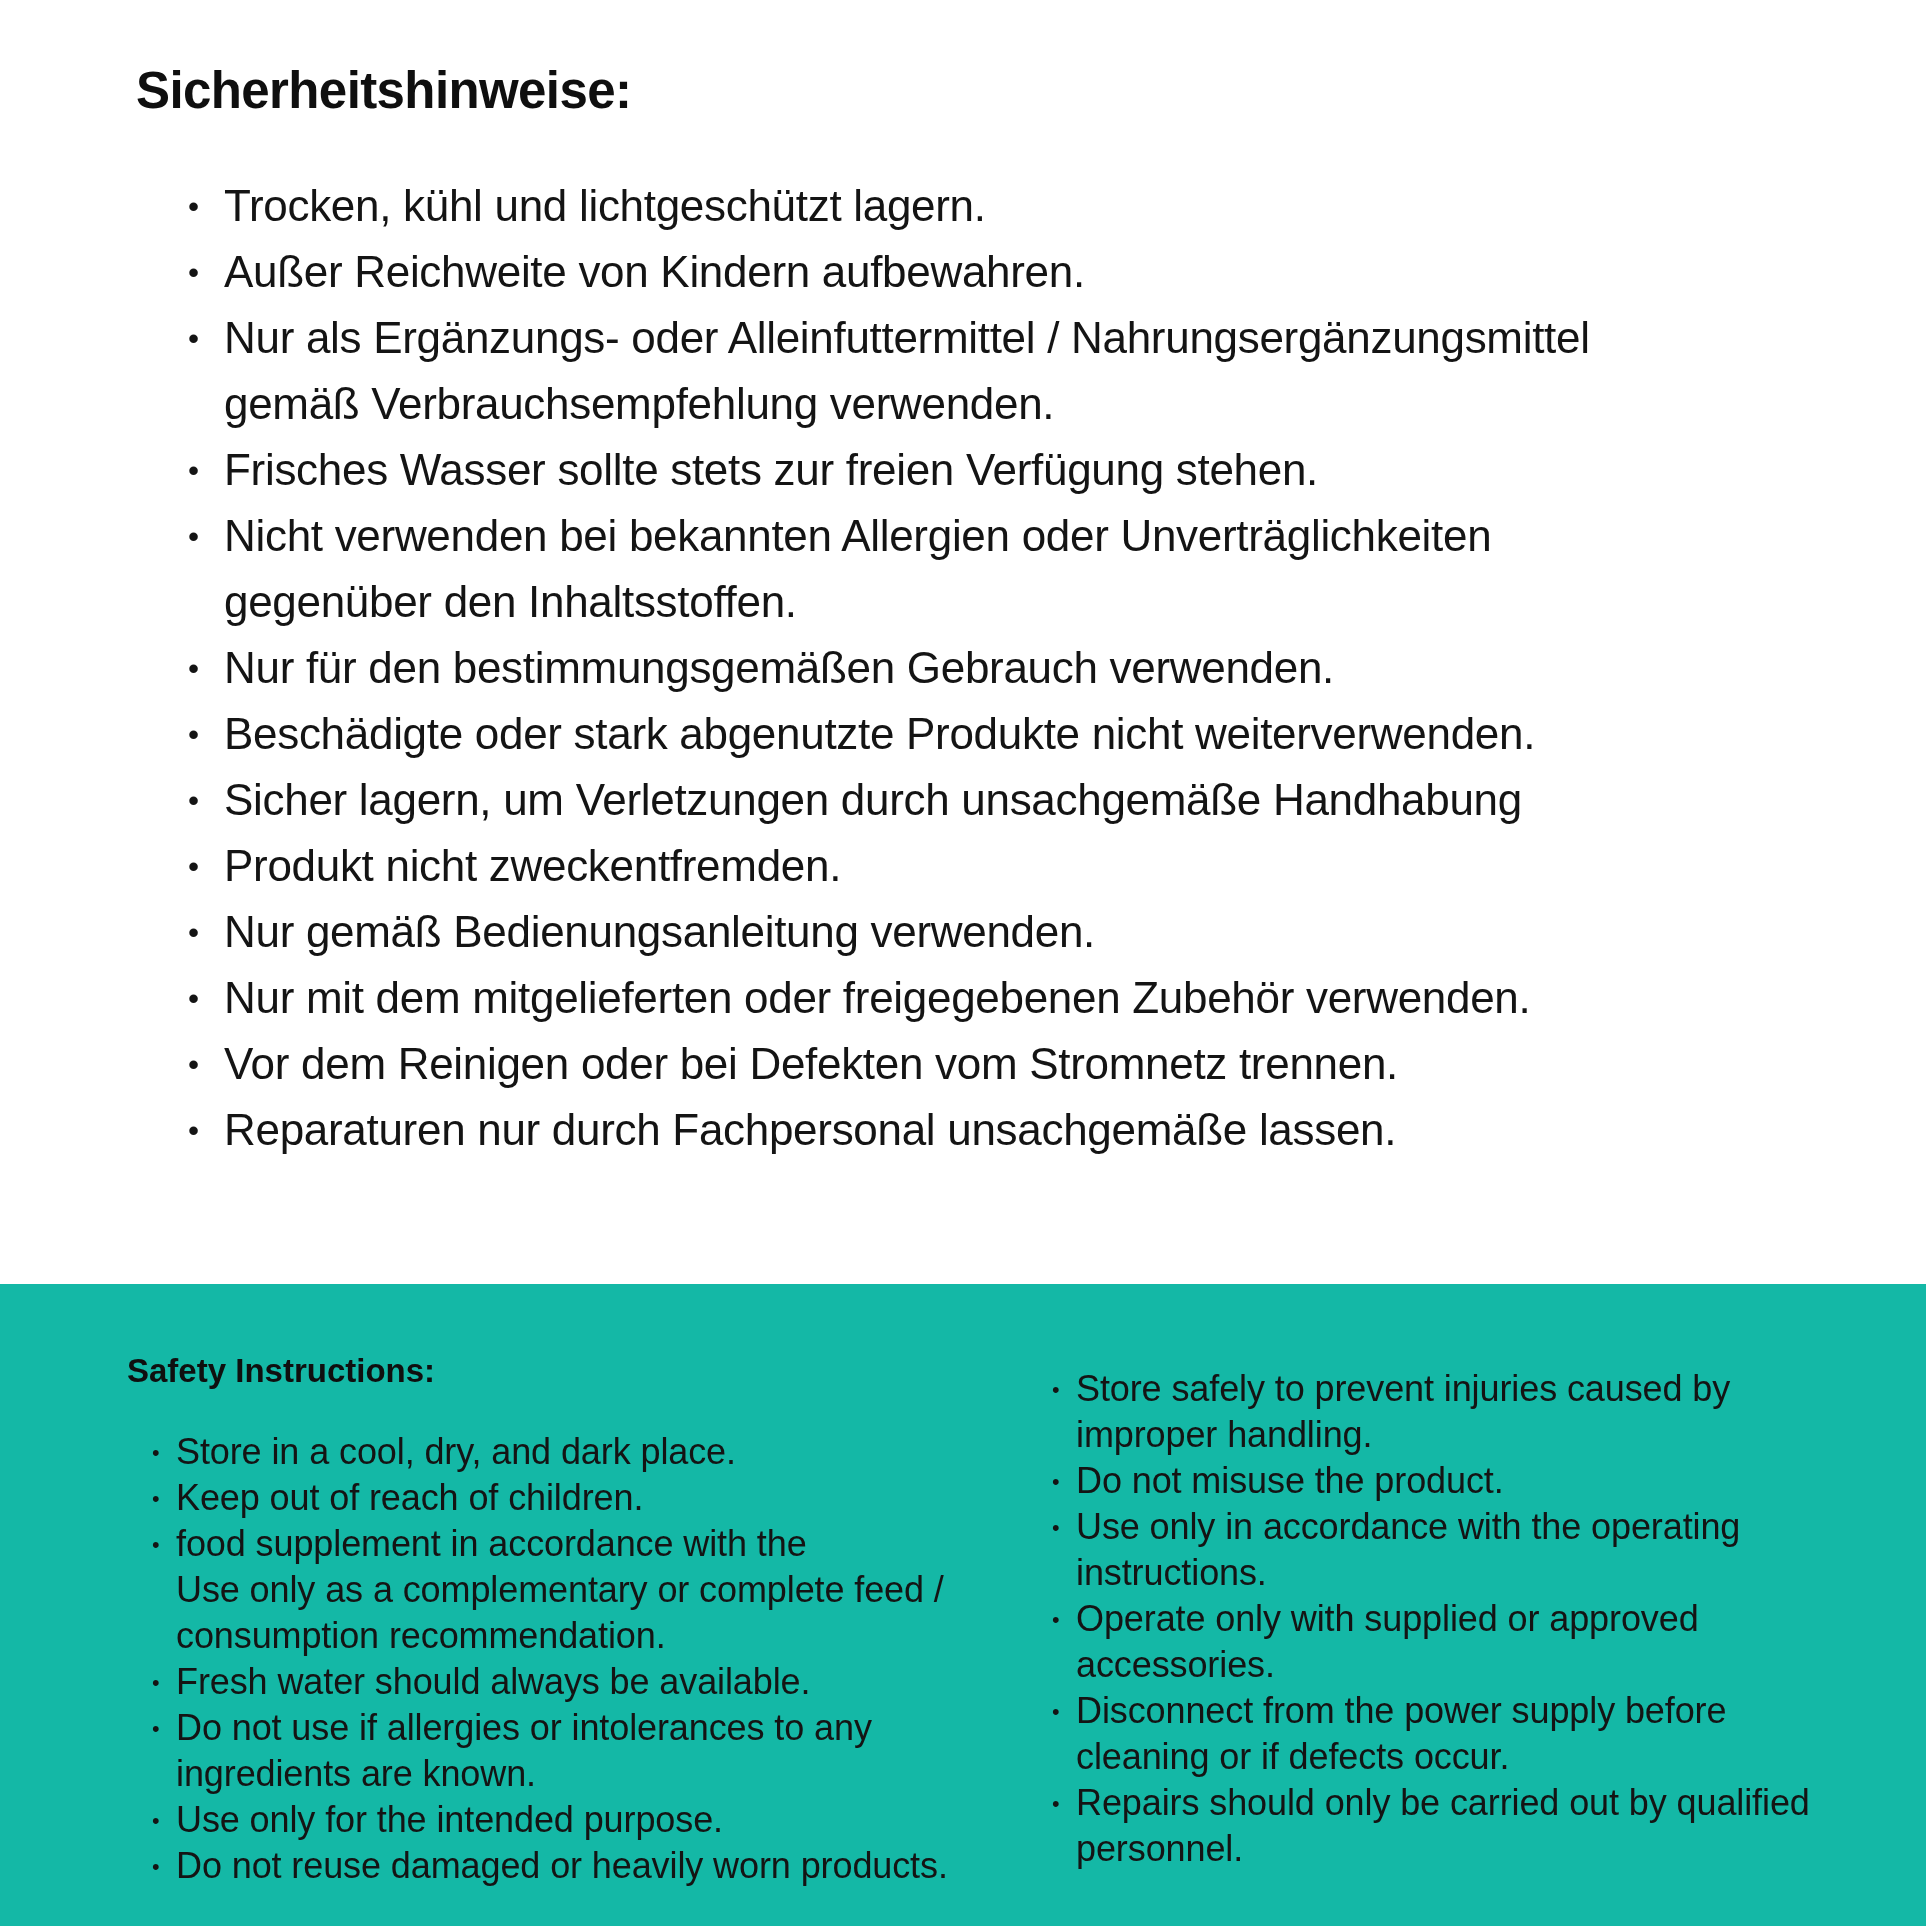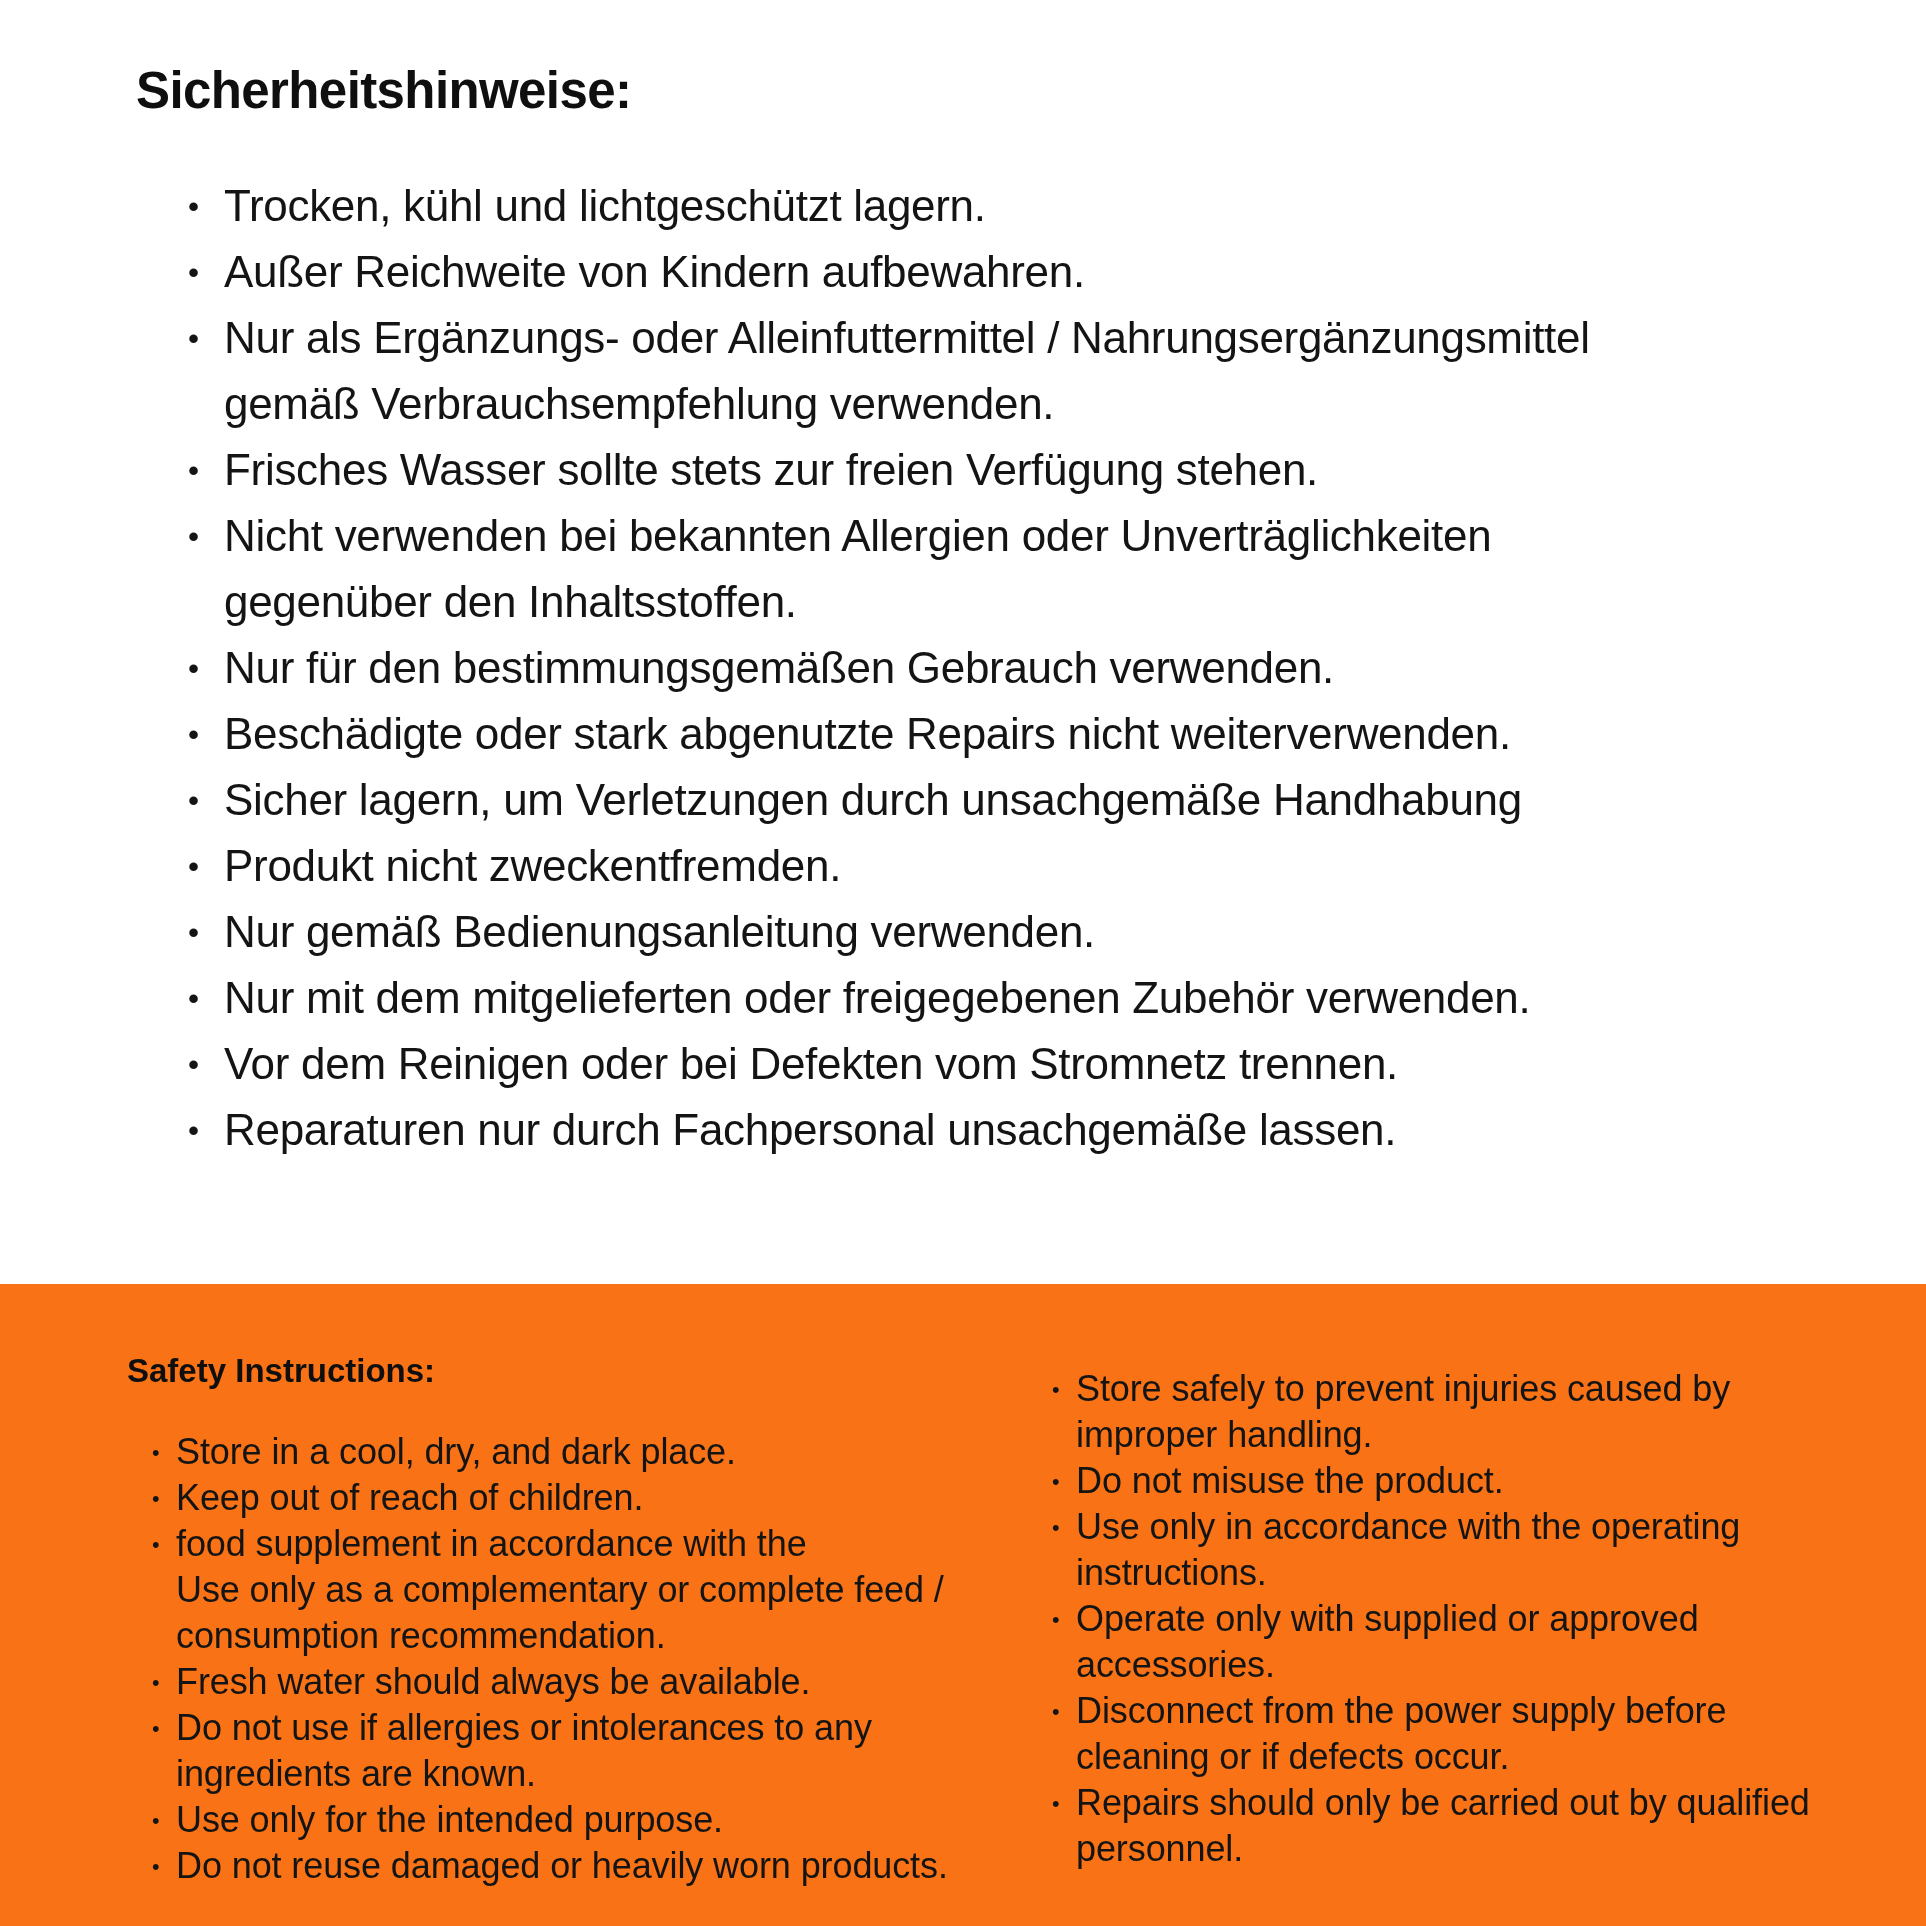--- a/index.html
+++ b/index.html
@@ -47,21 +47,21 @@
     color:#141414;
   }
   .de-list li::before{line-height:66px;}
   .ln{display:block;}
 
   
   .footer{
     position:absolute;
     left:0;top:1284px;
     width:1926px;height:642px;
-    background:#f97316;
+    background:#14b8a6;
   }
   .en-title{
     position:absolute;
     left:127px;top:67px;
     font-size:33px;line-height:39px;
     font-weight:700;
     color:#0f0f0f;
   }
   .en-list{
     font-size:36px;
@@ -107,21 +107,21 @@
         <span class="ln">Frisches Wasser sollte stets zur freien Verfügung stehen.</span>
       </li>
       <li>
         <span class="ln">Nicht verwenden bei bekannten Allergien oder Unverträglichkeiten</span>
         <span class="ln">gegenüber den Inhaltsstoffen.</span>
       </li>
       <li>
         <span class="ln">Nur für den bestimmungsgemäßen Gebrauch verwenden.</span>
       </li>
       <li>
-        <span class="ln">Beschädigte oder stark abgenutzte Repairs nicht weiterverwenden.</span>
+        <span class="ln">Beschädigte oder stark abgenutzte Produkte nicht weiterverwenden.</span>
       </li>
       <li>
         <span class="ln">Sicher lagern, um Verletzungen durch unsachgemäße Handhabung</span>
       </li>
       <li>
         <span class="ln">Produkt nicht zweckentfremden.</span>
       </li>
       <li>
         <span class="ln">Nur gemäß Bedienungsanleitung verwenden.</span>
       </li>

